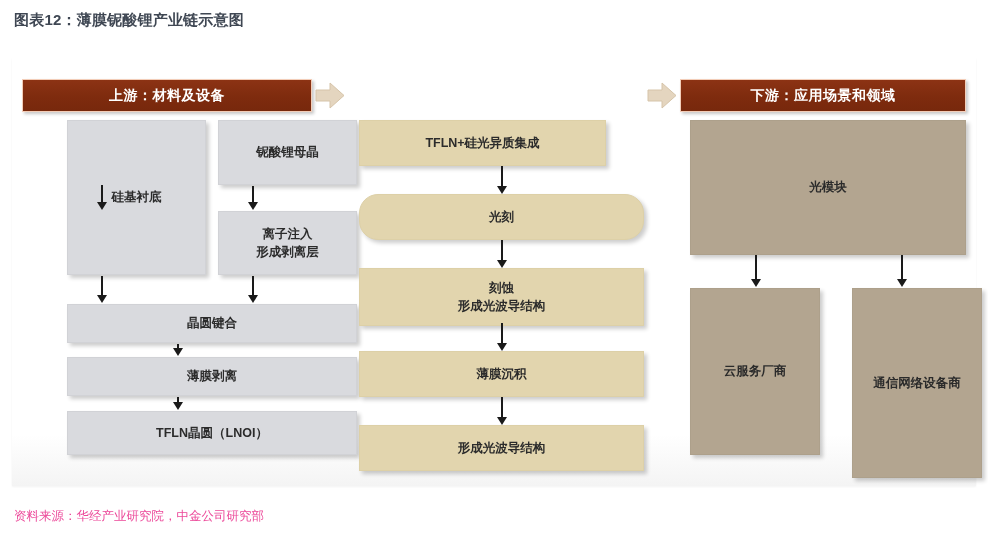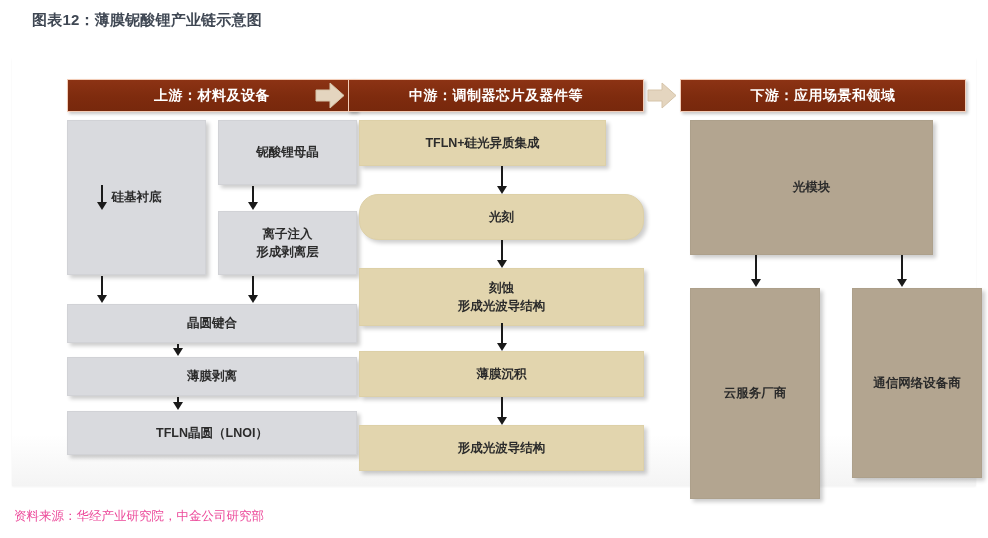--- a/index.html
+++ b/index.html
@@ -12,21 +12,21 @@
     height: 538px;
     font-family: "Liberation Sans", "DejaVu Sans", sans-serif;
     color: #333333;
     overflow: hidden;
     position: relative;
   }
 
   
   #figure-title {
     position: absolute;
-    left: 32px;
+    left: 14px;
     top: 11px;
     font-size: 15px;
     font-weight: 700;
     color: #3f4753;
     letter-spacing: 0.2px;
     white-space: nowrap;
   }
 
   
   #diagram {
@@ -49,21 +49,21 @@
     box-shadow: 2px 2px 3px rgba(0,0,0,0.22);
     color: #ffffff;
     font-size: 14px;
     font-weight: 700;
     display: flex;
     align-items: center;
     justify-content: center;
     letter-spacing: 0.5px;
     box-sizing: border-box;
   }
-  #stage-header-0 { left: 10px;  top: 21px; width: 290px; margin-left: 45px; }
+  #stage-header-0 { left: 10px;  top: 21px; width: 290px; }
   #stage-header-1 { left: 336px; top: 21px; width: 296px; }
   #stage-header-2 { left: 668px; top: 21px; width: 286px; }
 
   
   .stage-chevron {
     position: absolute;
     top: 23px;
     width: 30px;
     height: 29px;
   }
@@ -132,21 +132,20 @@
 </style>
 </head>
 <body>
 
 <div id="figure-title">图表12：薄膜铌酸锂产业链示意图</div>
 
 <div id="diagram">
 
   <div class="stage-header" id="stage-header-0">上游：材料及设备</div>
 
-  <div class="stage-header" id="stage-header-1">中游：调制器芯片及器件等</div>
 
   <div class="stage-header" id="stage-header-2">下游：应用场景和领域</div>
 
   <div class="stage-chevron" id="stage-chevron-0">
     <svg width="30" height="29" viewBox="0 0 30 29">
       <polygon points="1,9 15,9 15,2 29,14.5 15,27 15,20 1,20" fill="#e4d5bf" stroke="#d6c4a9" stroke-width="1"></polygon>
     </svg>
   </div>
 
   <div class="stage-chevron" id="stage-chevron-1">
@@ -224,23 +223,23 @@
         <div class="head"></div>
     </div>
     <div class="arrow" style="left:148px; top:277px; height:28px;">
       <div class="shaft" style="height:20px;"></div>
         <div class="head"></div>
     </div>
   </div>
 
   <div class="column-panel" id="column-panel-2">
 
-    <div class="node downstream" style="left:10px; top:0px; width:243px; height:135px;">光模块</div>
-
-    <div class="node downstream" style="left:10px; top:168px; width:130px; height:211px;">云服务厂商</div>
+    <div class="node downstream" style="left:10px; top:0px; width:276px; height:135px;">光模块</div>
+
+    <div class="node downstream" style="left:10px; top:168px; width:130px; height:167px;">云服务厂商</div>
 
     <div class="node downstream" style="left:172px; top:168px; width:130px; height:190px;">通信网络设备商</div>
 
     <div class="arrow" style="left:70px; top:135px; height:32px;">
       <div class="shaft" style="height:24px;"></div>
         <div class="head"></div>
     </div>
     <div class="arrow" style="left:216px; top:135px; height:32px;">
       <div class="shaft" style="height:24px;"></div>
         <div class="head"></div>

